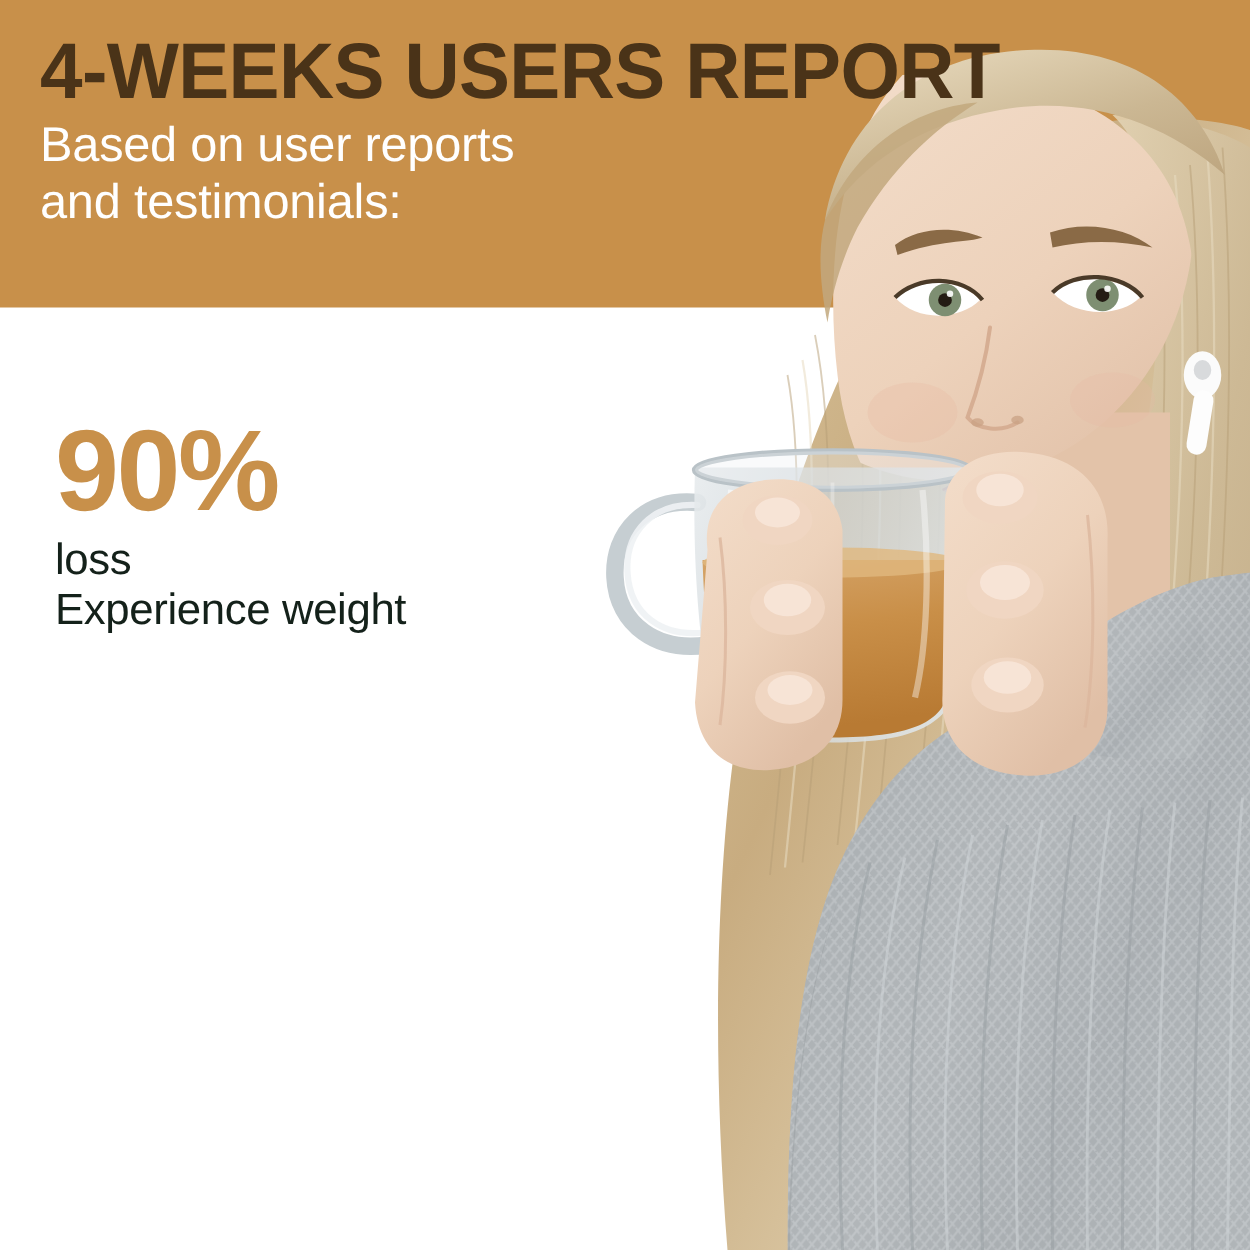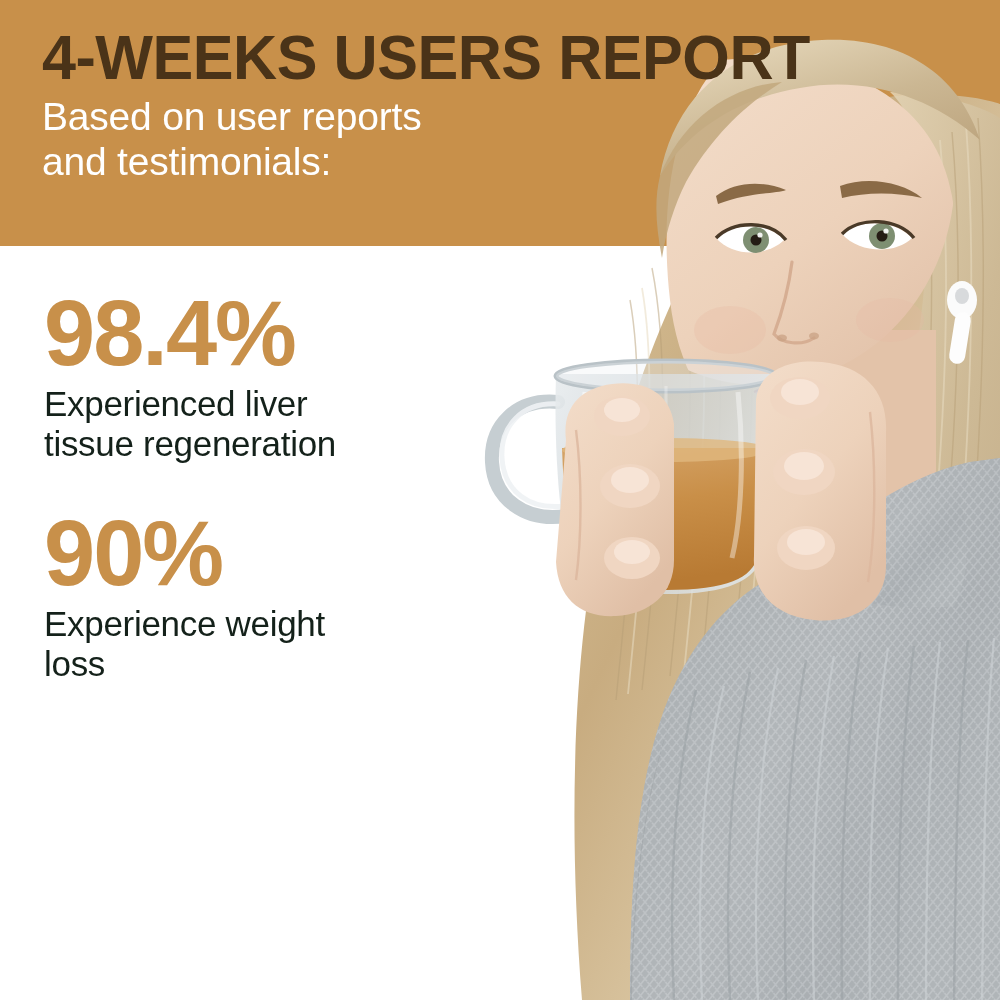--- a/index.html
+++ b/index.html
@@ -34,21 +34,21 @@
     top:0; left:0;
     width:1000px; height:246px;
     background:#c8904a;
     z-index:0;
   }
   .header-text {
     position:absolute;
     top:0; left:0;
     width:760px; height:316px;
     z-index:3;
-    padding:26px 0 0 42px;
+    padding:26px 0 0 32px;
   }
   .title {
     font-family:"Liberation Sans Narrow","Liberation Sans", sans-serif;
     font-weight:bold;
     font-size:63px;
     line-height:1.0;
     letter-spacing:-0.5px;
     color:#4a3318;
     text-transform:uppercase;
     transform:scaleX(0.97);
@@ -356,34 +356,27 @@
   <div class="header-text">
     <div class="title">4-WEEKS USERS REPORT</div>
     <div class="subtitle">
       <span>Based on user reports</span>
       <span>and testimonials:</span>
     </div>
   </div>
 
   <div class="stats">
 
-    <div class="stat">
-      <div class="stat-value">98.4%</div>
-      <div class="stat-label">
-        <span>Experienced liver</span>
-        <span>tissue regeneration</span>
-      </div>
-    </div>
 
     <div class="stat">
     </div>
 
     <div class="stat">
       <div class="stat-value">90%</div>
       <div class="stat-label">
+        <span>loss</span>
         <span>Experience weight</span>
-        <span>loss</span>
       </div>
     </div>
 
   </div>
 
 </div>
 
 </body></html>

